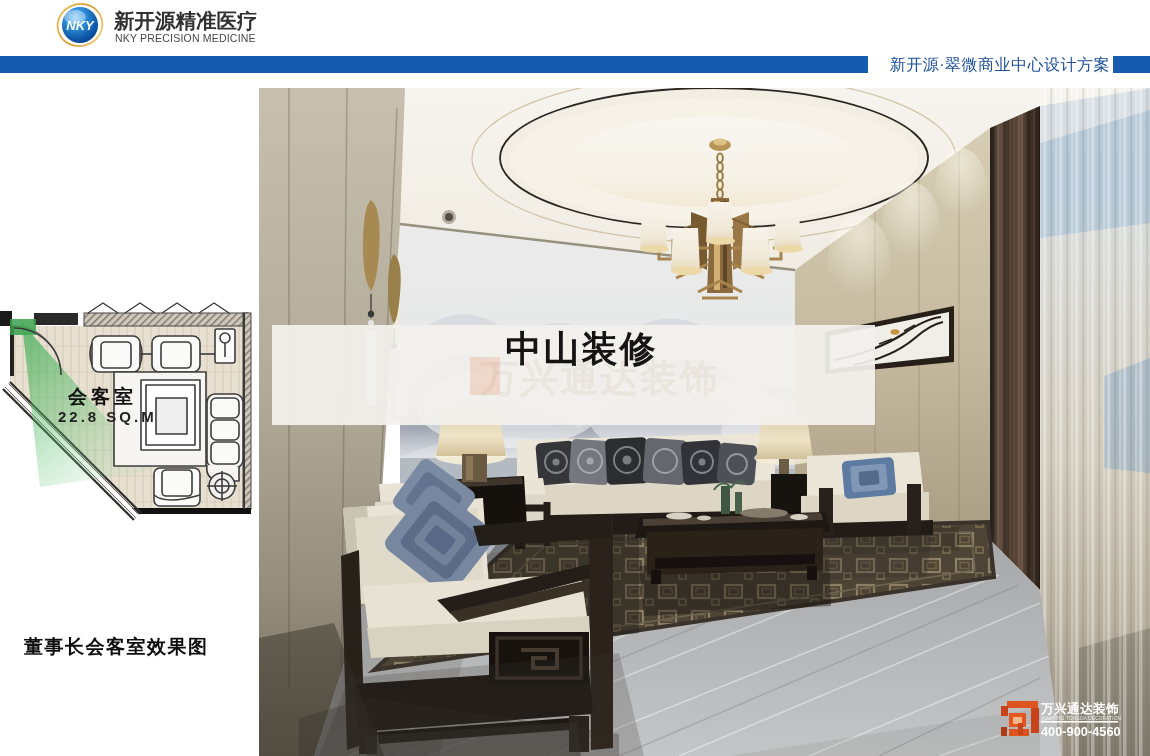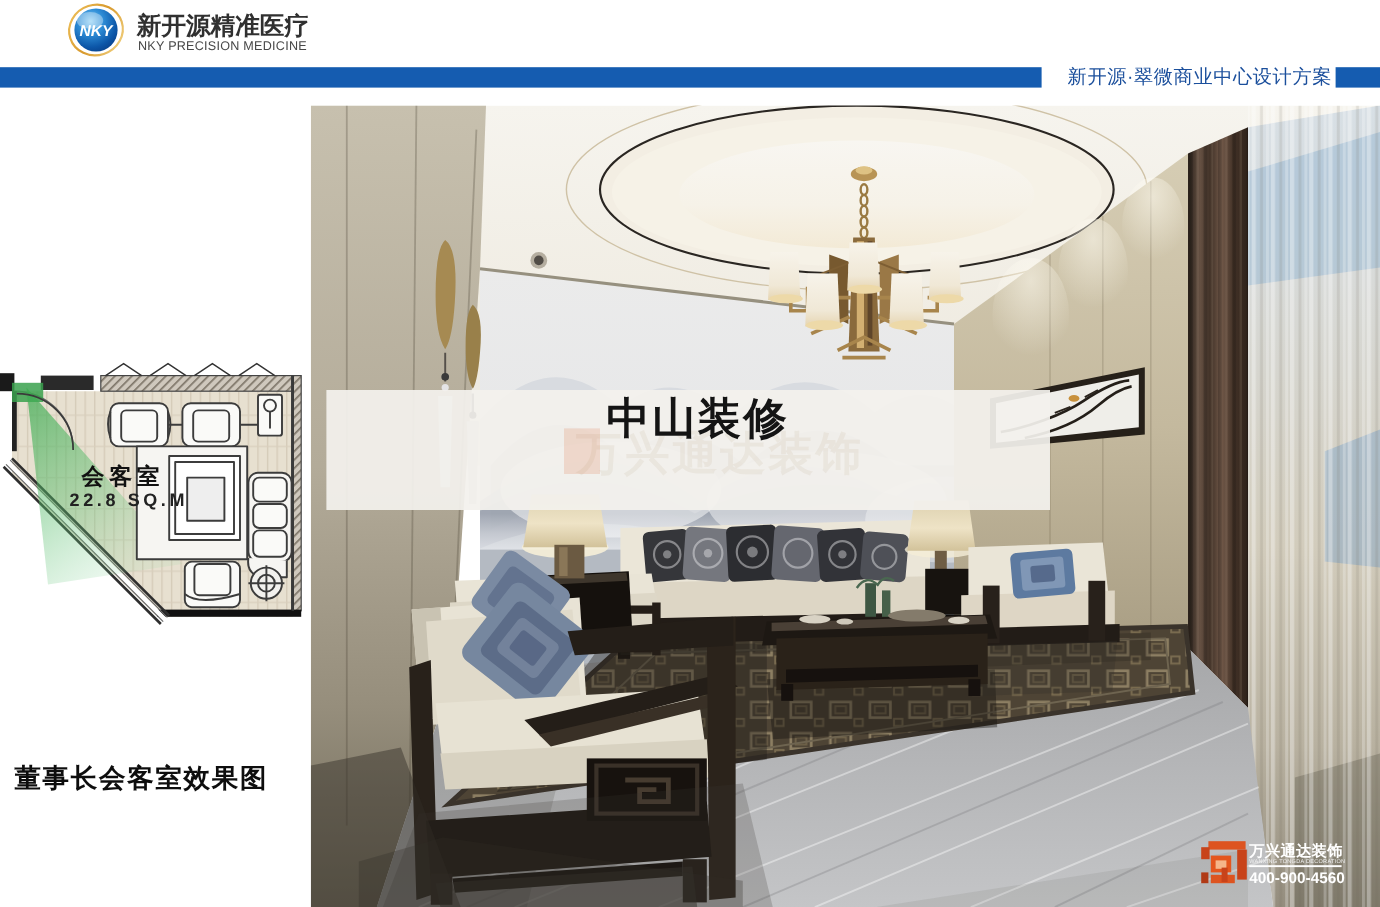--- a/index.html
+++ b/index.html
@@ -139,21 +139,21 @@
     <circle cx="222" cy="191" r="13" fill="#f2f1ee"></circle>
     <circle cx="222" cy="191" r="7" fill="none"></circle>
     <line x1="222" y1="176" x2="222" y2="206"></line>
     <line x1="207" y1="191" x2="237" y2="191"></line>
   </g>
 
   <text x="68" y="108" font-size="19" font-weight="bold" fill="#111" letter-spacing="4" font-family="Liberation Sans">会客室</text>
   <text x="58" y="127" font-size="15" font-weight="bold" fill="#222" letter-spacing="3" font-family="Liberation Sans">22.8 SQ.M</text>
 </svg>
 
-<div class="abs" style="left:12px;top:634px;font-size:22px;font-weight:bold;color:#0d0d0d;letter-spacing:1.5px;">董事长会客室效果图</div>
+<div class="abs" style="left:24px;top:634px;font-size:19px;font-weight:bold;color:#0d0d0d;letter-spacing:1.5px;">董事长会客室效果图</div>
 
 <svg class="abs" style="left:259px;top:88px" width="891" height="668" viewBox="0 0 891 668">
   <defs>
     <linearGradient id="ceil" x1="0" y1="0" x2="0" y2="1">
       <stop offset="0%" stop-color="#f6f4ee"></stop>
       <stop offset="100%" stop-color="#ece7db"></stop>
     </linearGradient>
     <linearGradient id="dome" x1="0" y1="0" x2="0" y2="1">
       <stop offset="0%" stop-color="#f8f6f1"></stop>
       <stop offset="60%" stop-color="#f6f2e8"></stop>

